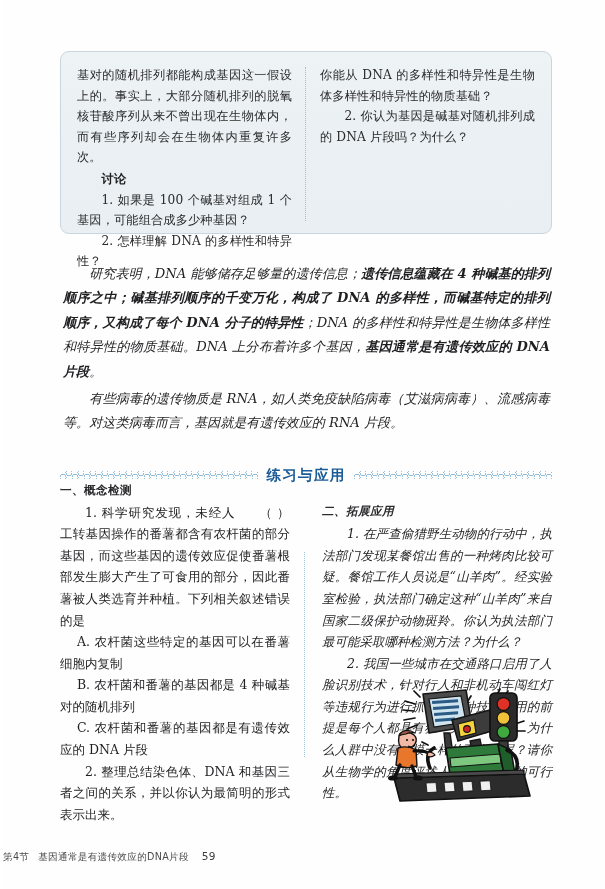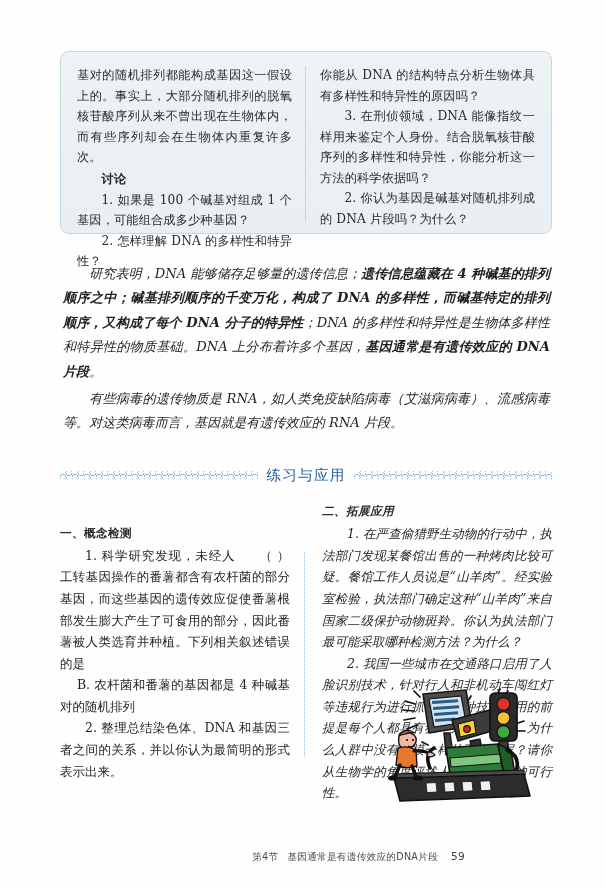--- a/index.html
+++ b/index.html
@@ -111,21 +111,21 @@
     background-size: 12px 8px;
     background-repeat: repeat-x;
     background-position: 0 0, 0 0;
     opacity: 0.85;
   }
   .wave.left  { margin-right: 9px; }
   .wave.right { margin-left: 9px; }
   .ex-title {
     flex: 0 0 auto;
     font-family: "DejaVu Sans", "Liberation Sans", sans-serif;
-    font-weight: normal;
+    font-weight: bold;
     font-size: 14.6px;
     letter-spacing: 1.2px;
     color: #1b5b96;
     white-space: nowrap;
   }
 
   
   .ex-body {
     position: absolute;
     left: 57px;
@@ -180,21 +180,21 @@
     width: 176px;
     height: 122px;
   }
 
   
   .footer {
     position: absolute;
     left: 0;
     top: 845px;
     width: 478px;
-    text-align: right;
+    text-align: left;
     padding-right: 16px;
     box-sizing: border-box;
   }
   .footer-inner {
     display: inline-block;
     font-family: "DejaVu Sans", "Liberation Sans", sans-serif;
     font-size: 9.6px;
     letter-spacing: 0.3px;
     color: #4a4a4d;
     white-space: nowrap;
@@ -212,22 +212,21 @@
     <div class="discuss-col left">
       <p class="dtext">基对的随机排列都能构成基因这一假设上的。事实上，大部分随机排列的脱氧核苷酸序列从来不曾出现在生物体内，而有些序列却会在生物体内重复许多次。</p>
       <p class="dlabel">讨论</p>
       <p class="dtext indent">1. 如果是 100 个碱基对组成 1 个基因，可能组合成多少种基因？</p>
       <p class="dtext indent">2. 怎样理解 DNA 的多样性和特异性？</p>
     </div>
 
     <div class="discuss-divider"></div>
 
     <div class="discuss-col right">
-      <p class="dtext">你能从 DNA 的结构特点分析生物体具有多样性和特异性的原因吗？</p>
-      <p class="dtext indent">3. 在刑侦领域，DNA 能像指纹一样用来鉴定个人身份。结合脱氧核苷酸序列的多样性和特异性，你能分析这一方法的科学依据吗？</p>
+      <p class="dtext">你能从 DNA 的多样性和特异性是生物体多样性和特异性的物质基础？</p>
       <p class="dtext indent">2. 你认为基因是碱基对随机排列成的 DNA 片段吗？为什么？</p>
     </div>
 
   </div>
 
   <div class="body-block">
     <p class="btext"><span>研究表明，DNA 能够储存足够量的遗传信息；</span><b>遗传信息蕴藏在 4 种碱基的排列顺序之中；碱基排列顺序的千变万化，构成了 DNA 的多样性，而碱基特定的排列顺序，又构成了每个 DNA 分子的特异性</b><span>；DNA 的多样性和特异性是生物体多样性和特异性的物质基础。DNA 上分布着许多个基因，</span><b>基因通常是有遗传效应的 DNA 片段</b><span>。</span></p>
     <p class="btext">有些病毒的遗传物质是 RNA，如人类免疫缺陷病毒（艾滋病病毒）、流感病毒等。对这类病毒而言，基因就是有遗传效应的 RNA 片段。</p>
   </div>
 
@@ -235,21 +234,23 @@
     <span class="wave left"></span>
     <span class="ex-title">练习与应用</span>
     <span class="wave right"></span>
   </div>
 
   <div class="ex-body">
 
     <div class="ex-col left">
       <p class="ex-subtitle">一、概念检测</p>
       <p class="qtext indent"><span class="blank-paren">（    ）</span><span>1. 科学研究发现，未经人工转基因操作的番薯都含有农杆菌的部分基因，而这些基因的遗传效应促使番薯根部发生膨大产生了可食用的部分，因此番薯被人类选育并种植。下列相关叙述错误的是</span></p>
+      <p class="qtext opt">A. 农杆菌这些特定的基因可以在番薯细胞内复制</p>
       <p class="qtext opt">B. 农杆菌和番薯的基因都是 4 种碱基对的随机排列</p>
+      <p class="qtext opt">C. 农杆菌和番薯的基因都是有遗传效应的 DNA 片段</p>
       <p class="qtext indent">2. 整理总结染色体、DNA 和基因三者之间的关系，并以你认为最简明的形式表示出来。</p>
     </div>
 
     <div class="ex-divider"></div>
 
     <div class="ex-col right">
       <p class="ex-subtitle">二、拓展应用</p>
       <p class="qtext indent">1. 在严查偷猎野生动物的行动中，执法部门发现某餐馆出售的一种烤肉比较可疑。餐馆工作人员说是“山羊肉”。经实验室检验，执法部门确定这种“山羊肉”来自国家二级保护动物斑羚。你认为执法部门最可能采取哪种检测方法？为什么？</p>
       <p class="qtext indent">2. 我国一些城市在交通路口启用了人脸识别技术，针对行人和非机动车闯红灯等违规行为进行抓拍。这种技术应用的前提是每个人都具有独一无二的面孔。为什么人群中没有一模一样的两个人呢？请你从生物学的角度评述人脸识别技术的可行性。</p>
     </div>

